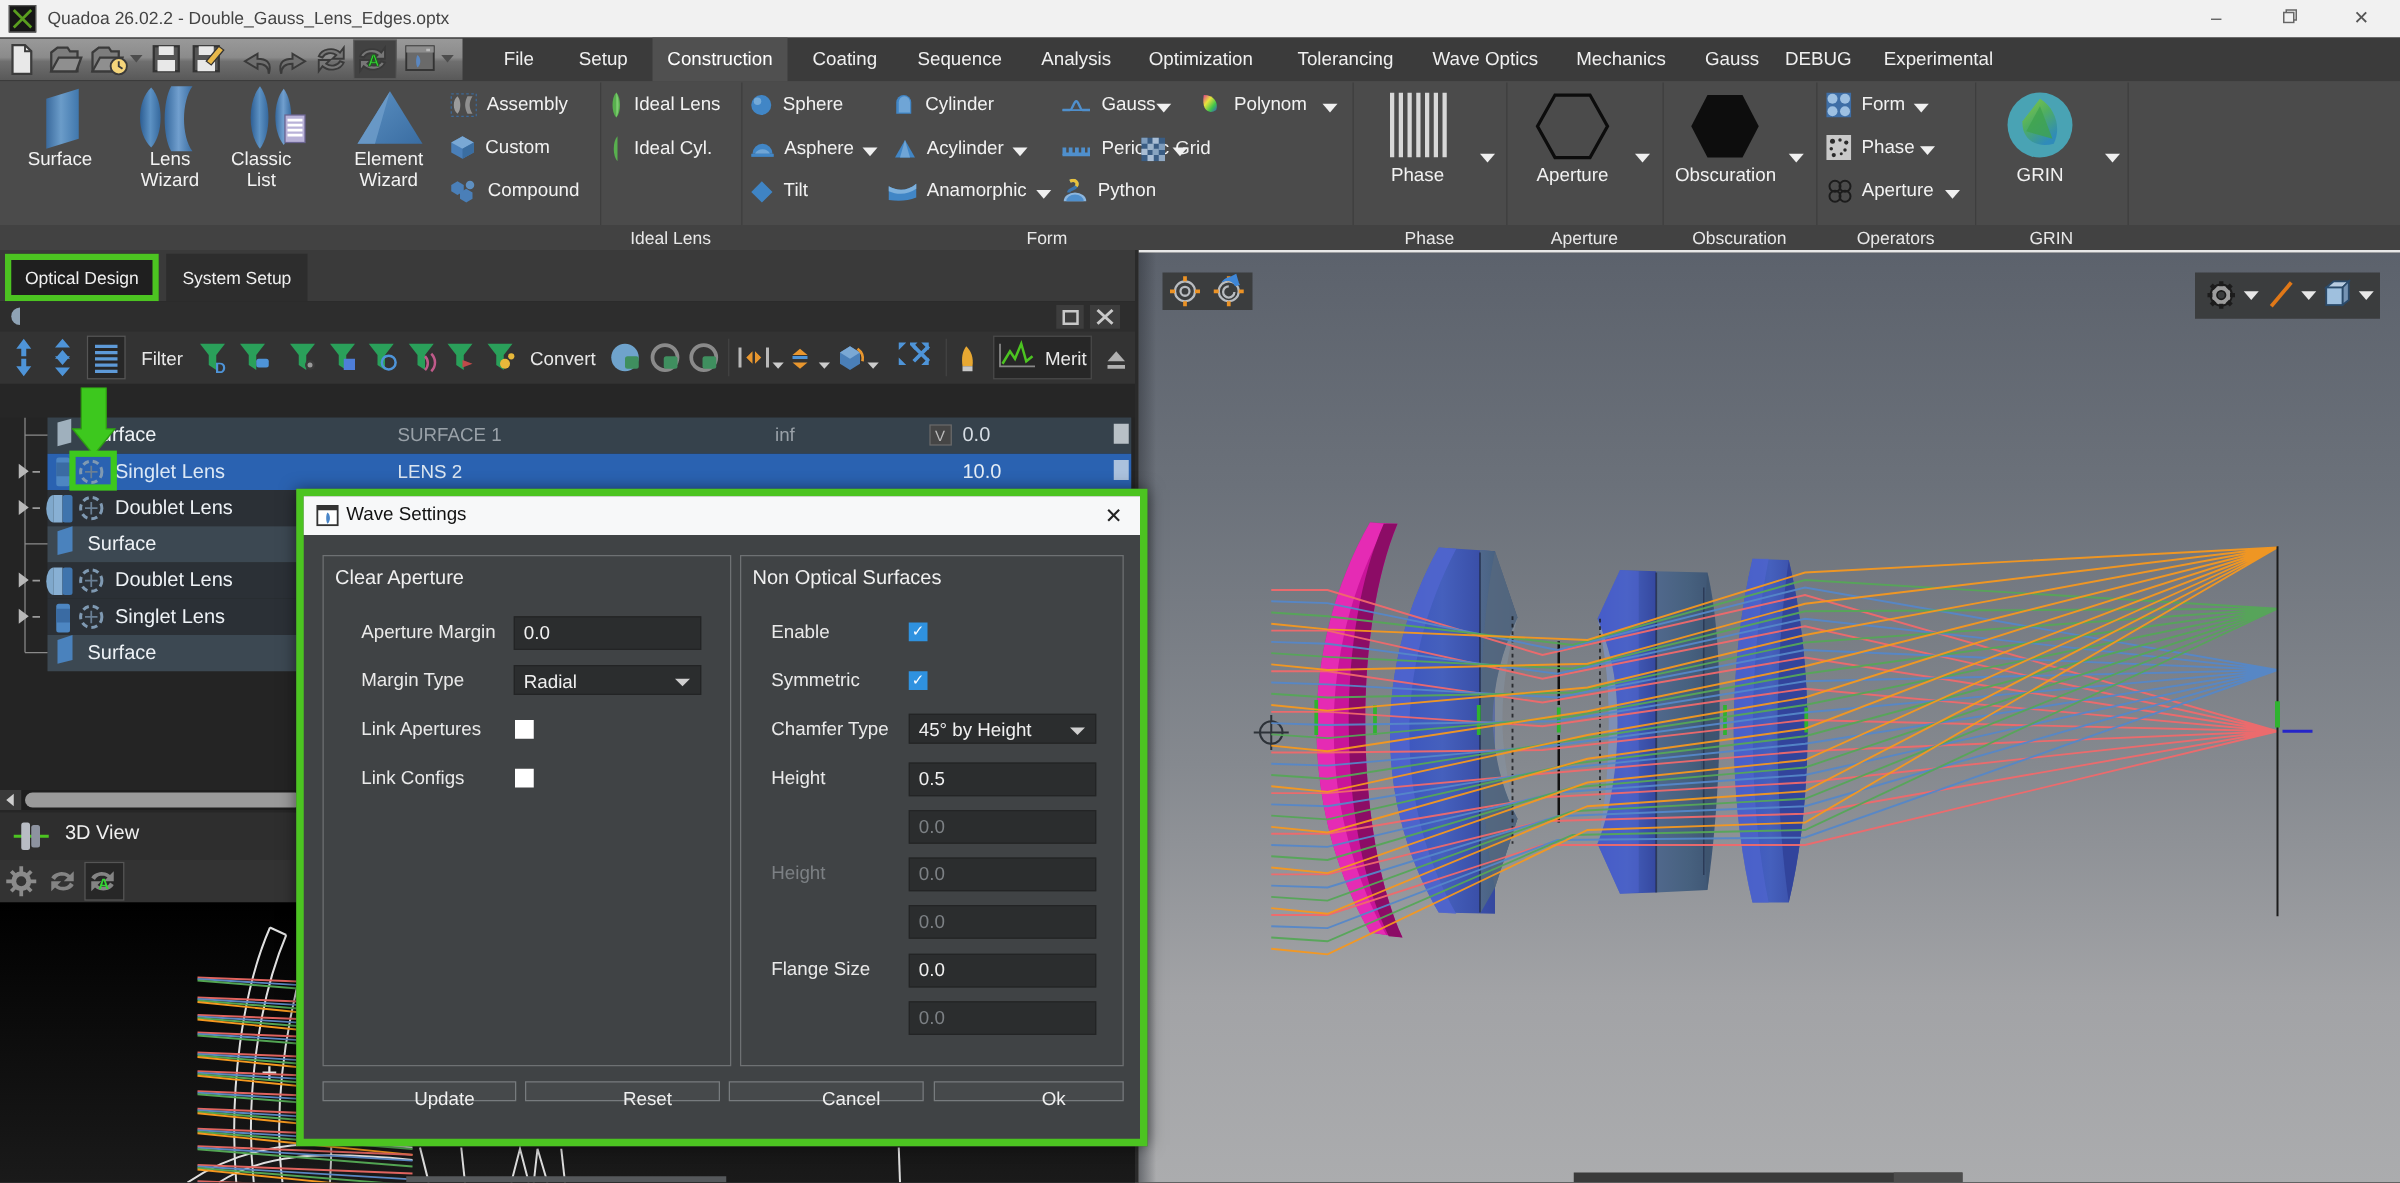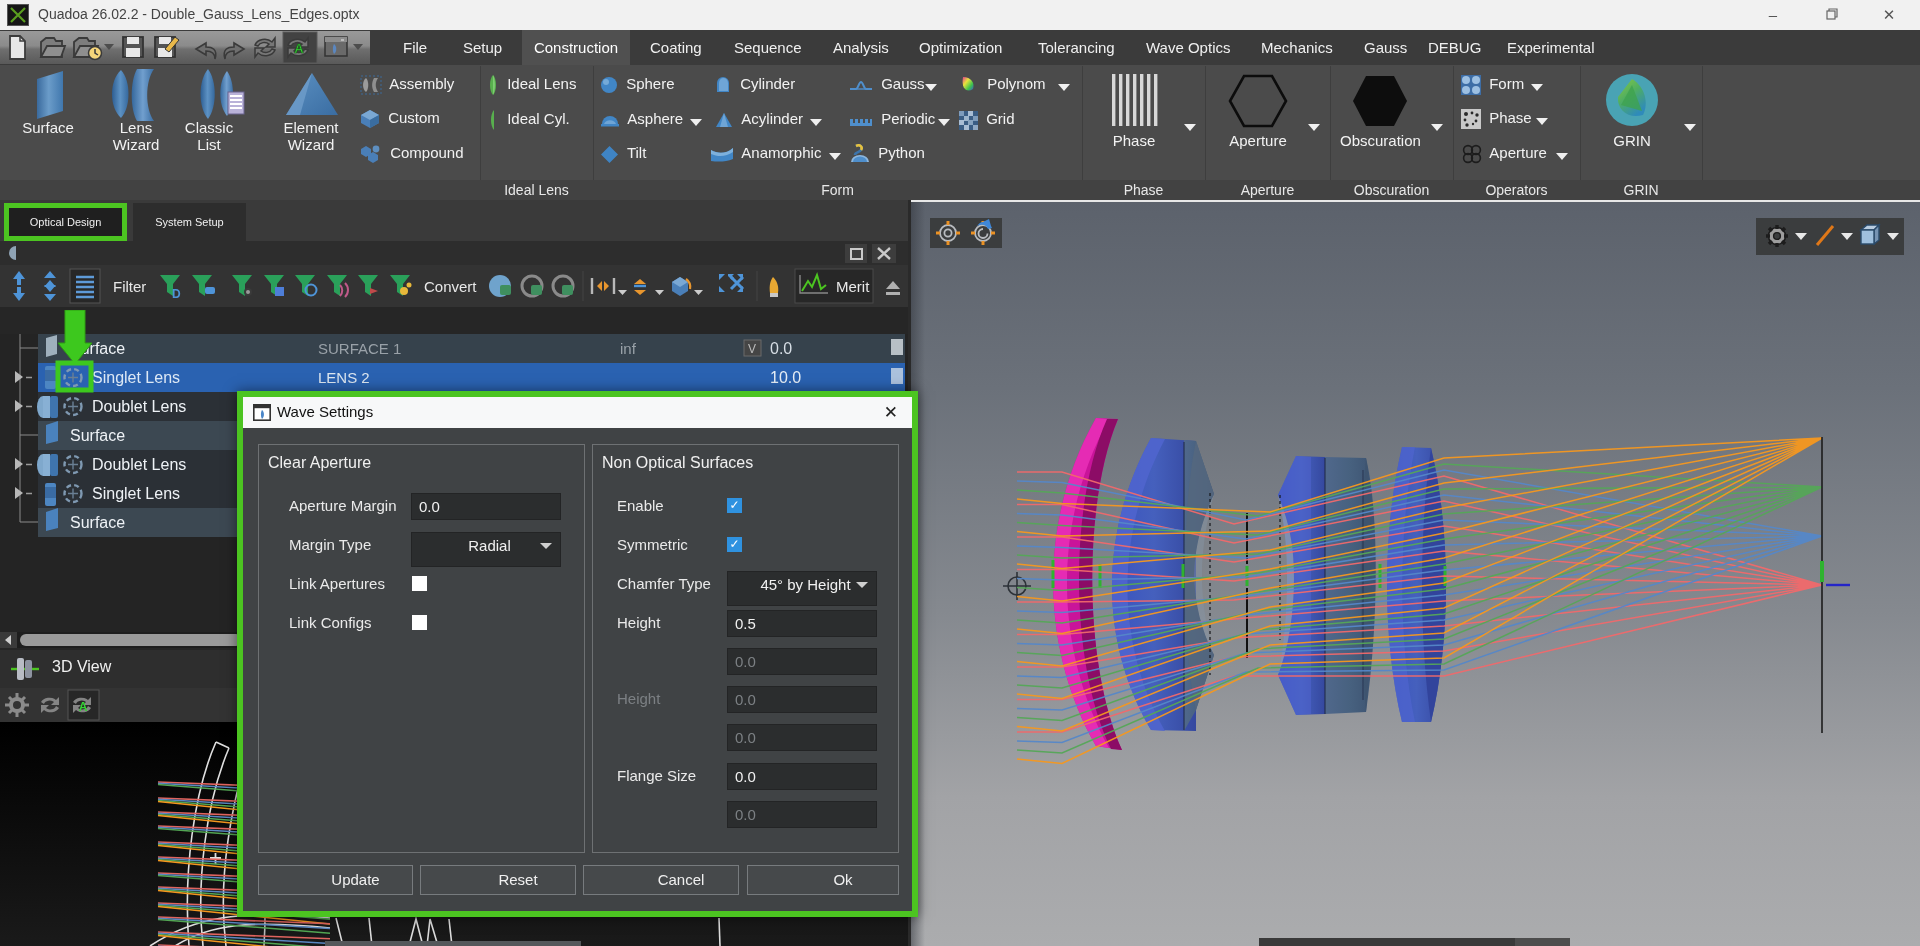--- a/index.html
+++ b/index.html
@@ -32,21 +32,21 @@
 .smallitem svg { vertical-align:middle; margin-right:4px; }
 .drop { display:inline-block; width:0; height:0; border-left:6px solid transparent; border-right:6px solid transparent; border-top:7px solid #f0f0f0; margin-left:8px; vertical-align:middle; }
 
 
 #leftpanel { position:absolute; left:0; top:200px; width:908px; height:746px; background:#262626; }
 #view3d { position:absolute; left:911px; top:200px; width:1009px; height:746px;
   background:linear-gradient(#5c626c,#6b717a 25%,#85898f 55%,#a2a3a6 80%,#abacae); border-top:2px solid #e8e8e8; }
 
 
 #tabsrow { position:absolute; left:0; top:0; width:908px; height:41px; background:#3a3a3a; }
-.tab { position:absolute; top:3px; height:38px; line-height:38px; color:#f0f0f0; font-size:11px; text-align:center; }
+.tab { position:absolute; top:3px; height:38px; line-height:38px; color:#f0f0f0; font-size:14px; text-align:center; }
 #tab1 { left:4px; width:123px; background:#1f1f1f; border:5px solid #4cc421; line-height:28px; }
 #tab2 { left:133px; width:113px; background:#2d2d2d; }
 #substrip { position:absolute; left:0; top:41px; width:908px; height:24px; background:#2d2d2d; }
 #treetools { position:absolute; left:0; top:65px; width:908px; height:42px; background:#333333; }
 #treeheader { position:absolute; left:0; top:107px; width:908px; height:27px; background:#3a3a3a; border-bottom:1px solid #2a2a2a; }
 .hcol { position:absolute; top:0; height:26px; line-height:26px; color:#e4e4e4; font-size:15px; }
 .hsep { position:absolute; top:2px; width:1px; height:22px; background:#4e4e4e; }
 .trow { position:absolute; left:38px; width:867px; height:29px; }
 .tlabel { position:absolute; top:0; height:29px; line-height:29px; color:#eef2f6; font-size:16px; }
 .tid { position:absolute; left:318px; top:0; height:29px; line-height:29px; color:#99a1a8; font-size:15px; }
@@ -59,25 +59,25 @@
 
 #dlgbox { position:absolute; left:237px; top:391px; width:681px; height:526px; border:6px solid #4cc421; background:#404345; box-shadow:0 0 12px rgba(0,0,0,.5); }
 #dlgtitle { position:absolute; left:0; top:0; width:669px; height:31px; background:#f7f8f9; }
 #dlgtitle .dtext { position:absolute; left:32px; top:6px; font-size:15px; color:#111; }
 #dlgclose { position:absolute; right:14px; top:5px; font-size:17px; color:#222; }
 .group { position:absolute; border:1px solid #6e7173; }
 .gtitle { position:absolute; left:9px; top:9px; color:#f0f0f0; font-size:16px; }
 .dlabel { position:absolute; color:#eaeaea; font-size:15px; height:26px; line-height:26px; }
 .dinput { position:absolute; background:#2b2d2e; border:1px solid #232425; color:#f0f0f0; font-size:15px; height:27px; line-height:25px; padding-left:7px; }
 .dgray { color:#7c8084; }
-.dcombo { position:absolute; background:#2b2d2e; border:1px solid #232425; color:#f0f0f0; font-size:15px; height:35px; line-height:25px; padding-left:7px;text-align:center; }
+.dcombo { position:absolute; background:#2b2d2e; border:1px solid #232425; color:#f0f0f0; font-size:15px; height:24px; line-height:25px; padding-left:7px; }
 .combo-arrow { position:absolute; right:8px; top:10px; width:0; height:0; border-left:6px solid transparent; border-right:6px solid transparent; border-top:6px solid #cfcfcf; }
 .dcheck { position:absolute; width:15px; height:15px; background:#fff; }
 .dcheckon { position:absolute; width:15px; height:15px; background:#2f92e0; color:#fff; font-size:12px; text-align:center; line-height:15px; }
-.dbtn { position:absolute; top:468px; height:30px; background:#46494b; border:1px solid #777b7e; color:#f0f0f0; font-size:15px; text-align:center; line-height:28px;padding-left:40px; }
+.dbtn { position:absolute; top:468px; height:16px; background:#46494b; border:1px solid #777b7e; color:#f0f0f0; font-size:15px; text-align:center; line-height:28px;padding-left:40px; }
 </style>
 </head>
 <body>
 <div id="app">
 
   <div id="titlebar">
     <div class="logo">
       <svg width="20" height="20" viewBox="0 0 20 20">
           <path d="M3 3 L17 17 M17 3 L3 17" stroke="#5a9e1f" stroke-width="2.2" fill="none"></path>
         </svg>
@@ -322,21 +322,21 @@
             <linearGradient id="grb" x1="0" y1="0" x2="1" y2="1">
               <stop offset="0" stop-color="#e43a8e"></stop>
               <stop offset="0.35" stop-color="#e8e23c"></stop>
               <stop offset="0.7" stop-color="#3ec44c"></stop>
               <stop offset="1" stop-color="#3a57c8"></stop>
             </linearGradient>
           </defs>
         </svg>
       Polynom</div>
     <div class="abs" style="left:1058px; top:13px;"><span class="drop" style="margin-left:0;"></span></div>
-    <div class="smallitem" style="left:959px; top:43px;text-align:right;">
+    <div class="smallitem" style="left:913px; top:43px;text-align:right;">
       <svg width="19" height="19" viewBox="0 0 19 19">
           <rect x="0" y="0" width="19" height="19" fill="#3a5d84"></rect>
           <rect x="0" y="0" width="5" height="5" fill="#7e9cbc"></rect>
           <rect x="9" y="0" width="5" height="5" fill="#a8bdd4"></rect>
           <rect x="5" y="5" width="5" height="5" fill="#9cb4cc"></rect>
           <rect x="14" y="5" width="5" height="5" fill="#7e9cbc"></rect>
           <rect x="0" y="9" width="5" height="5" fill="#a8bdd4"></rect>
           <rect x="9" y="9" width="5" height="5" fill="#88a4c0"></rect>
           <rect x="5" y="14" width="5" height="5" fill="#a8bdd4"></rect>
           <rect x="14" y="14" width="5" height="5" fill="#90a9c4"></rect>

